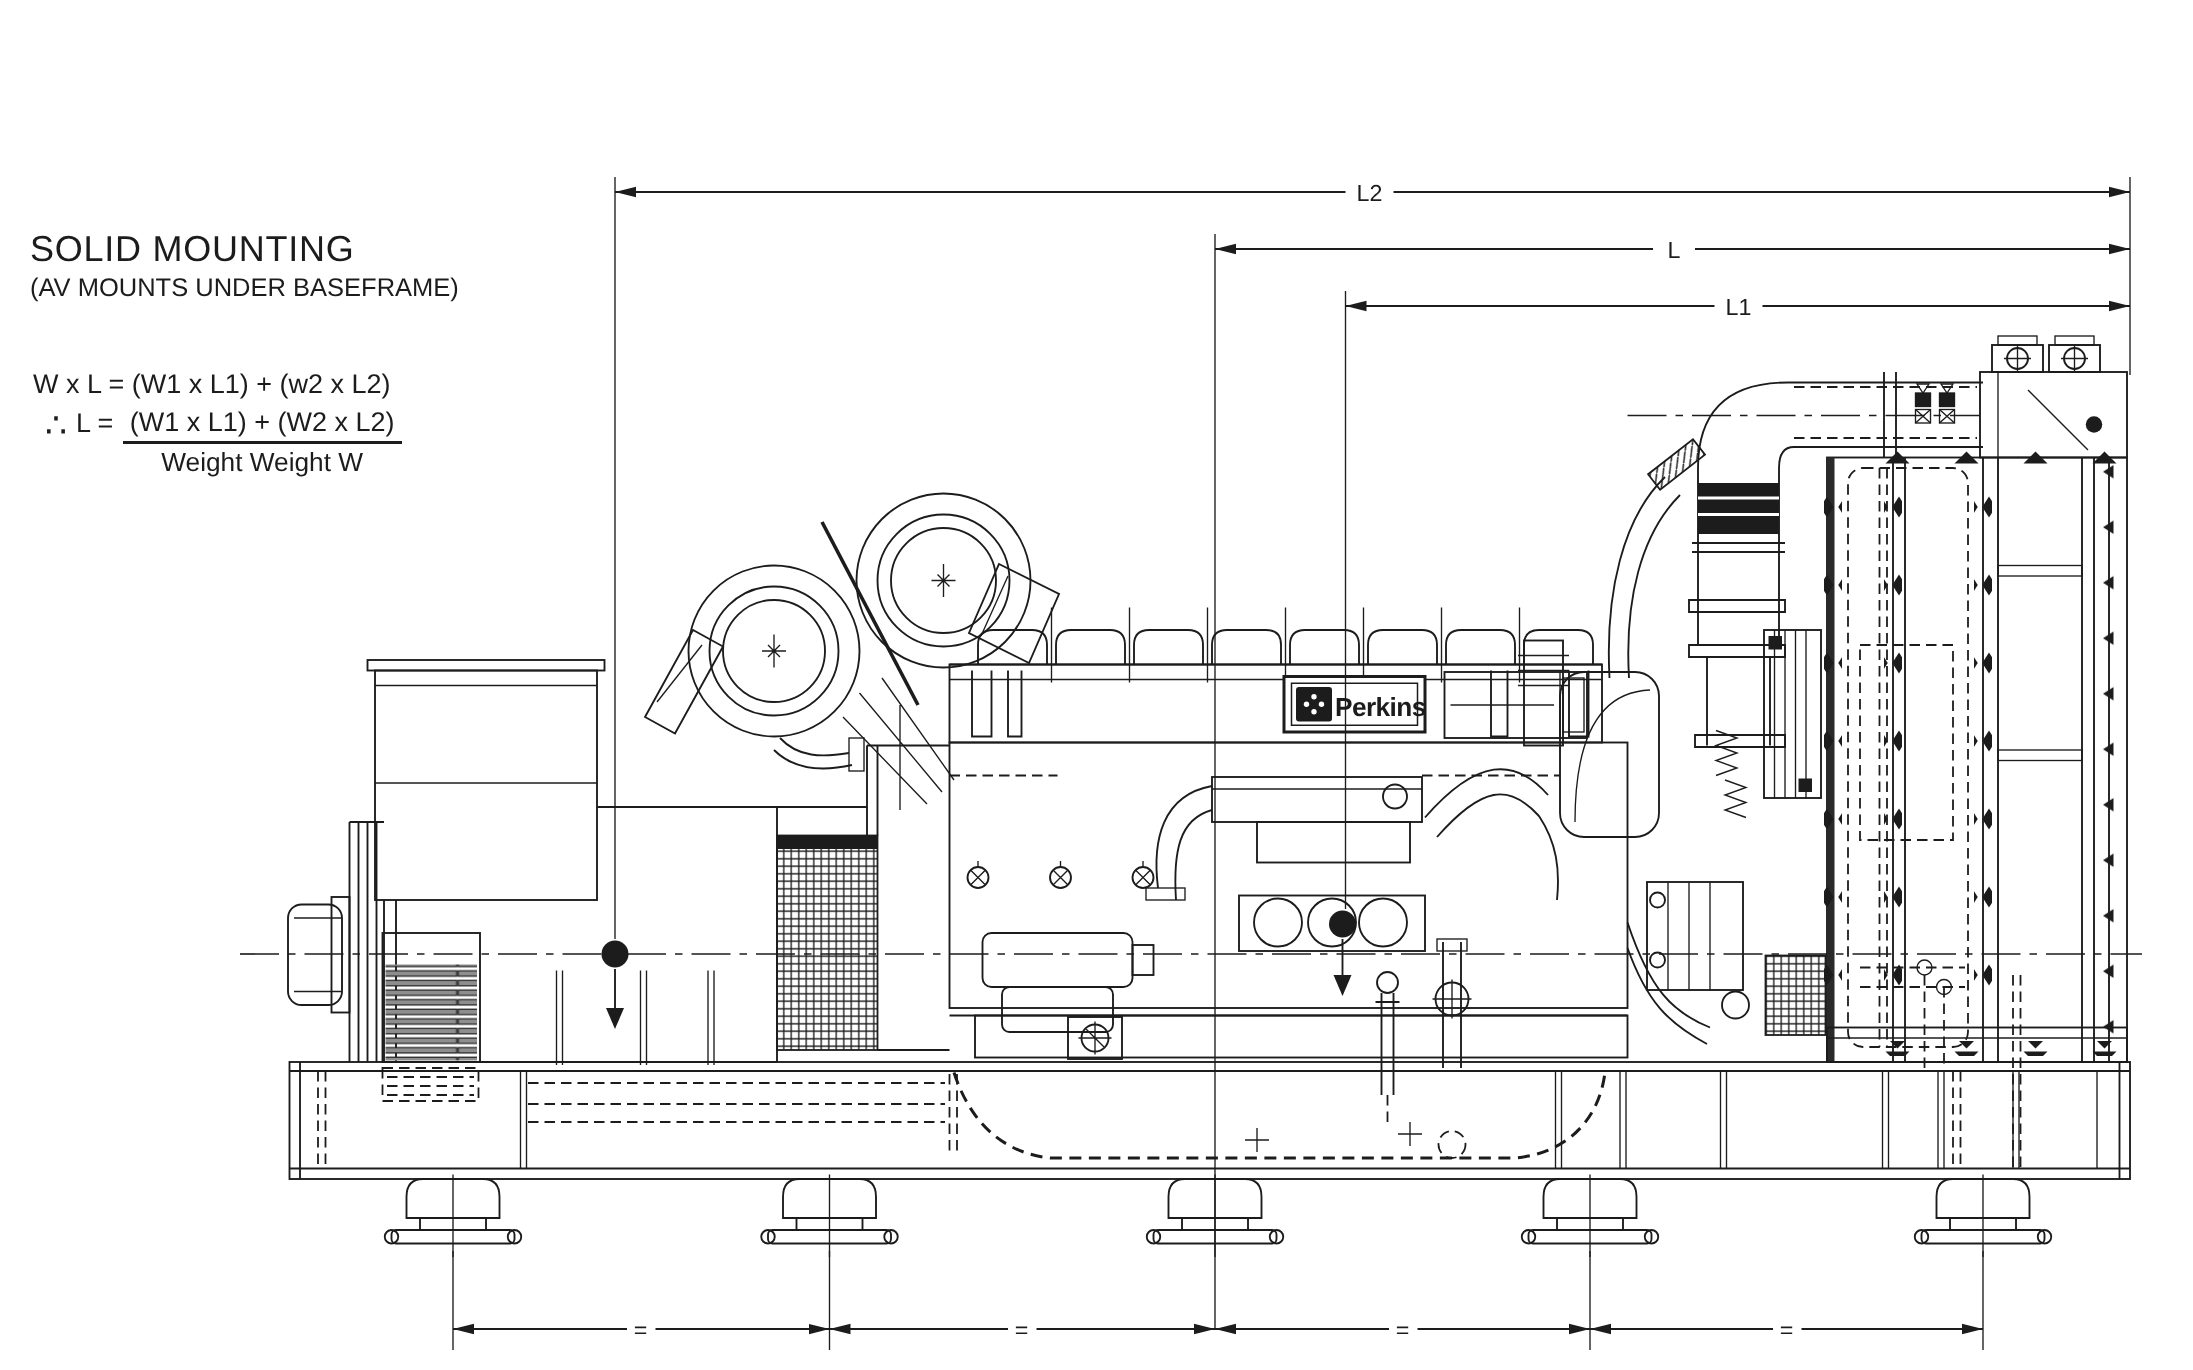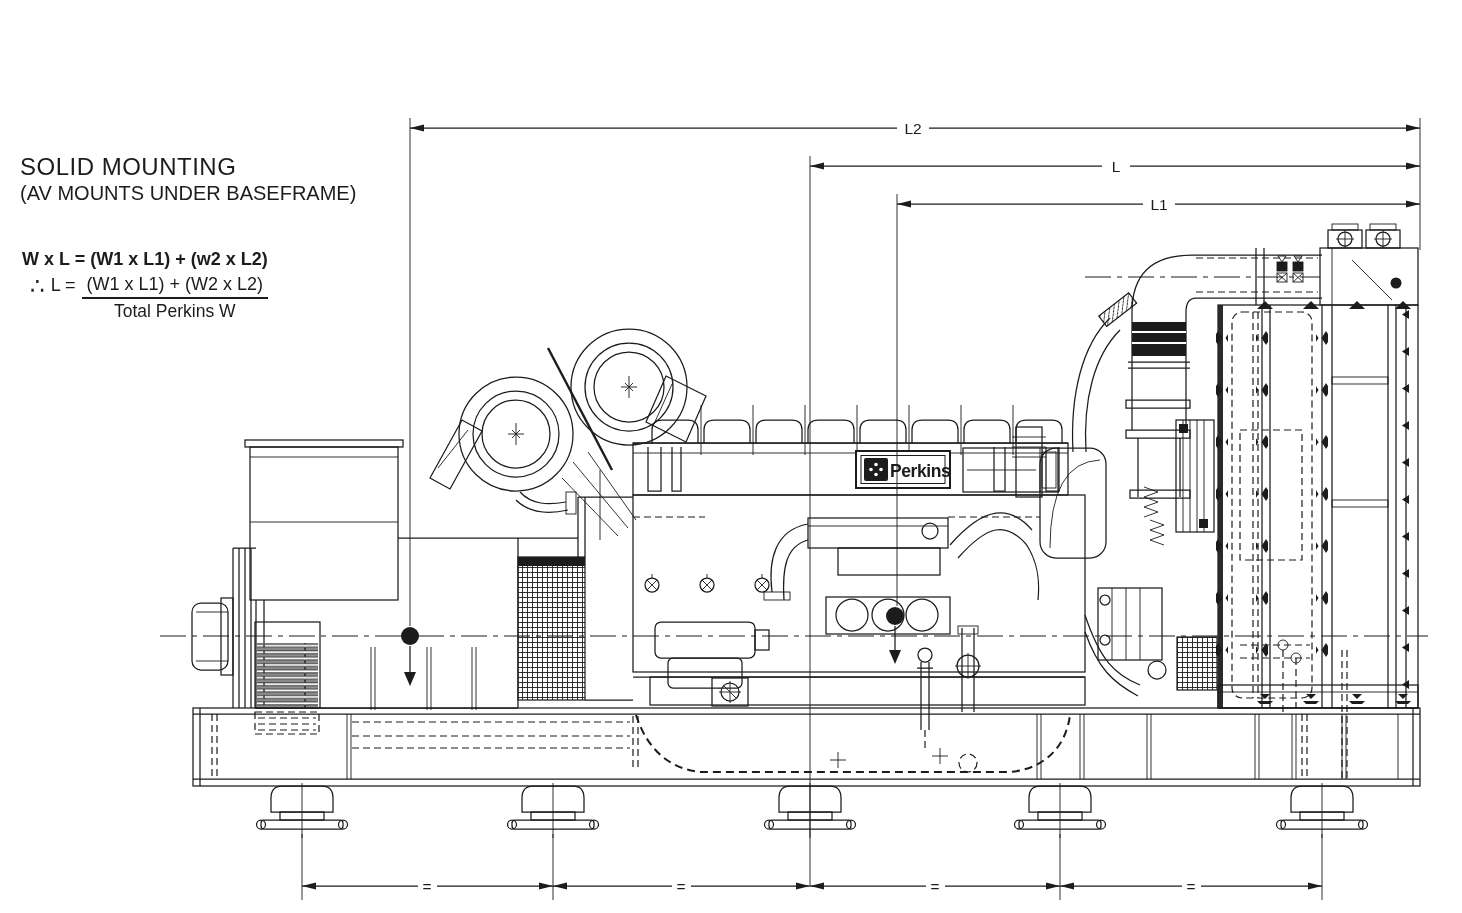--- a/index.html
+++ b/index.html
@@ -1,22 +1,22 @@
 <!DOCTYPE html>
 <html><head>
 <meta charset="utf-8">
 <style>
   html,body{margin:0;padding:0;background:#fff;}
   #page{position:relative;width:1462px;height:913px;background:#ffffff;overflow:hidden;
         font-family:"Liberation Sans",sans-serif;color:#1c1c1c;}
   #notes{position:absolute;left:20px;top:153px;width:400px;}
   .t1{font-size:24px;letter-spacing:.5px;white-space:nowrap;}
-  .t2{font-size:20px;margin-top:1px;white-space:nowrap;}
+  .t2{font-size:17px;margin-top:1px;white-space:nowrap;}
   .formula{margin-top:44px;font-size:18px;}
-  .f1{white-space:nowrap;margin-left:2px;font-weight:bold;}
+  .f1{white-space:nowrap;margin-left:2px;}
   .f2{display:flex;align-items:flex-start;margin-top:4px;}
   .tf{font-size:23px;line-height:20px;margin:2px 4px 0 10px;}
   .lhs{margin:1px 6px 0 2px;white-space:nowrap;}
   .frac{display:inline-block;text-align:center;}
   .num{border-bottom:2.2px solid #1c1c1c;padding:0 5px 2px 5px;white-space:nowrap;}
   .den{font-size:17.5px;padding-top:2px;white-space:nowrap;}
   svg{position:absolute;left:0;top:0;}
   svg *{vector-effect:none;}
   svg text{font-family:"Liberation Sans",sans-serif;fill:#1c1c1c;}
   .dimlbl{font-size:15.5px;}
@@ -36,21 +36,21 @@
   <div id="notes">
     <div class="t1">SOLID MOUNTING</div>
     <div class="t2">(AV MOUNTS UNDER BASEFRAME)</div>
     <div class="formula">
       <div class="f1">W x L = (W1 x L1) + (w2 x L2)</div>
       <div class="f2">
         <span class="tf">∴</span>
         <span class="lhs">L =</span>
         <span class="frac">
           <span class="num" style="display:block">(W1 x L1) + (W2 x L2)</span>
-          <span class="den" style="display:block">Total Perkins W</span>
+          <span class="den" style="display:block">Weight Weight W</span>
         </span>
       </div>
     </div>
   </div>
 
   <svg width="1462" height="913" viewBox="0 0 1462 913">
     <defs>
       <marker id="arr" markerUnits="userSpaceOnUse" markerWidth="16" markerHeight="9" refX="14" refY="4.5" orient="auto-start-reverse">
         <path d="M0,1 L14,4.5 L0,8 Z" fill="#1c1c1c"></path>
       </marker>

